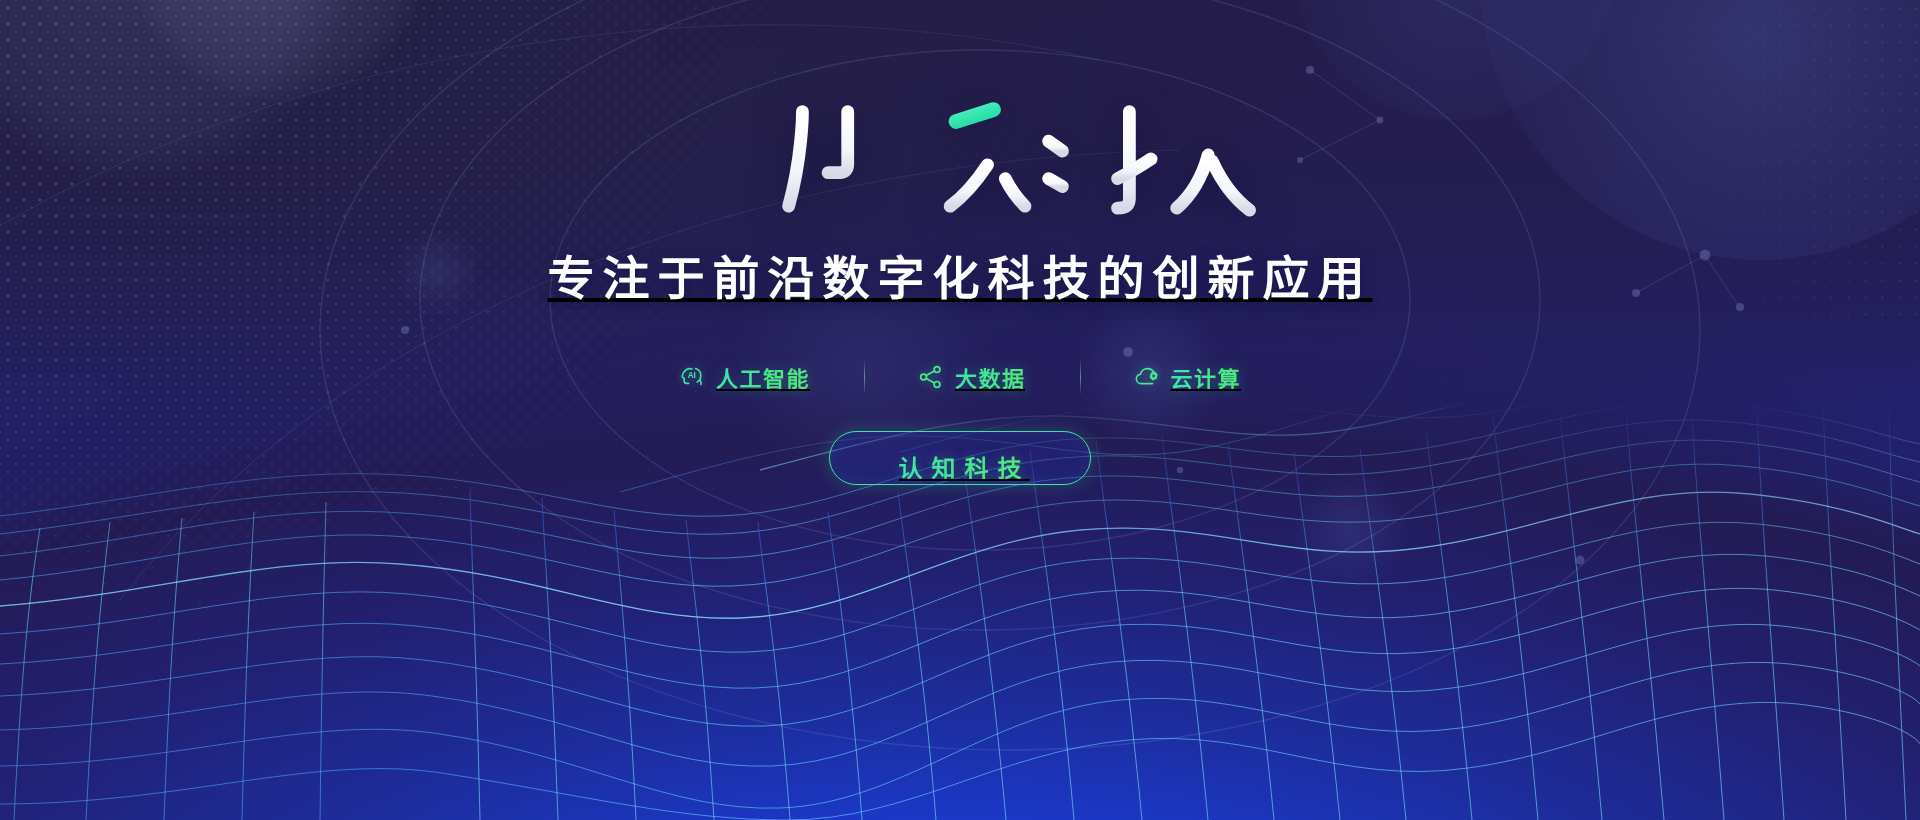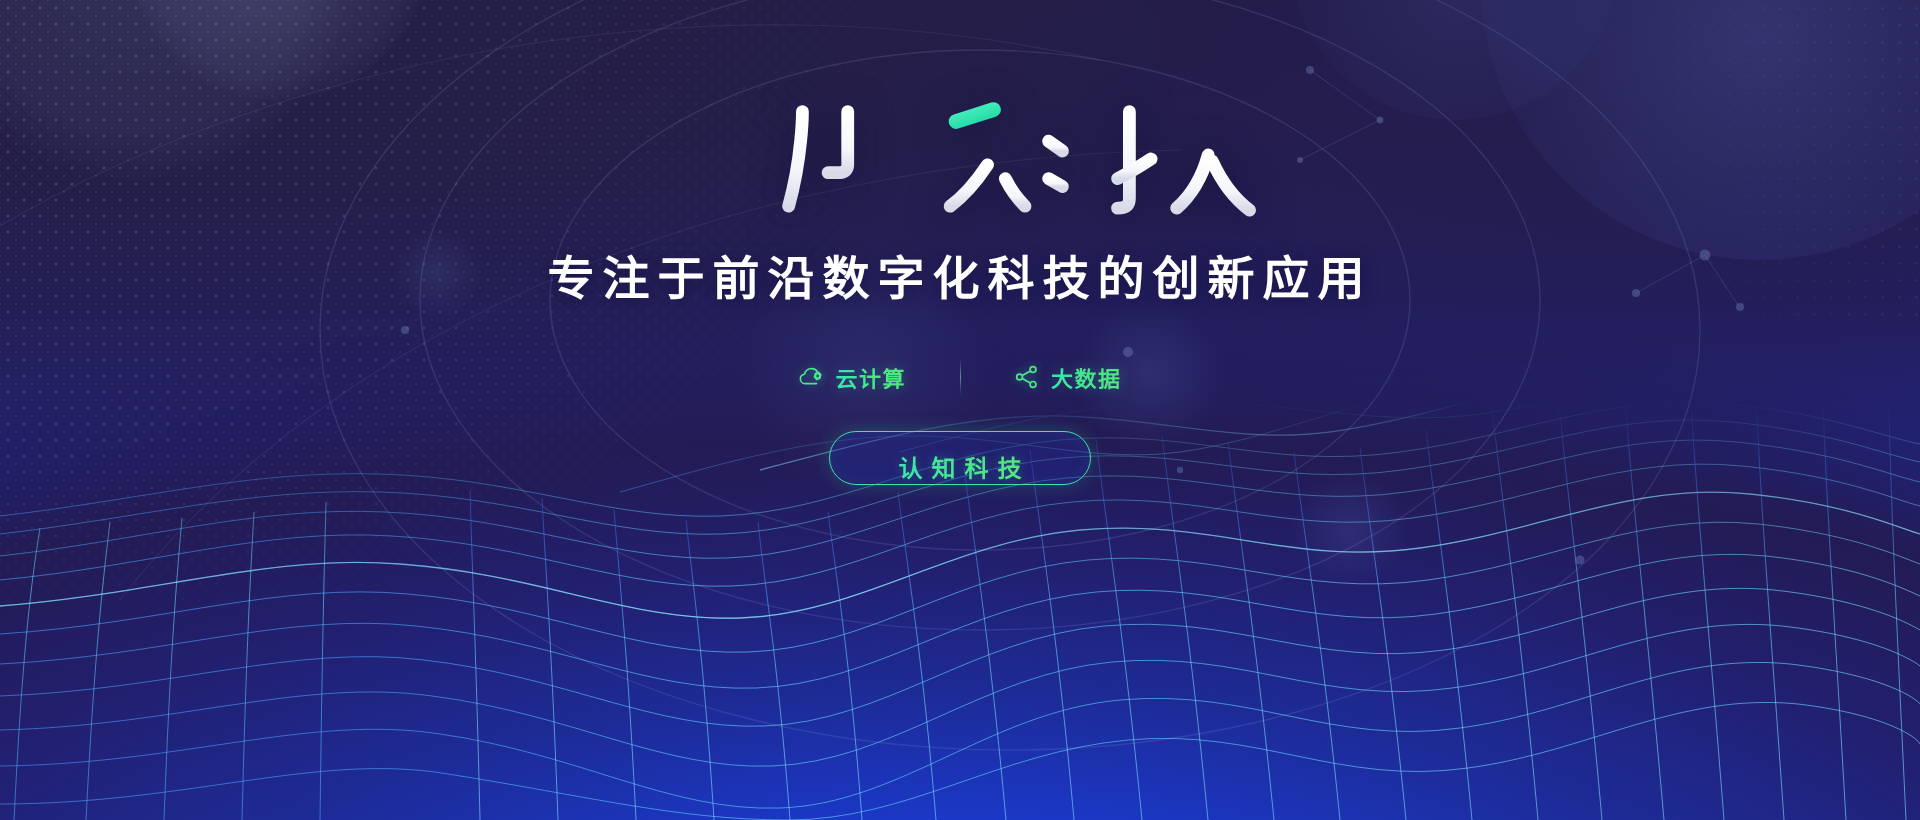--- a/index.html
+++ b/index.html
@@ -67,21 +67,21 @@
     opacity:.5;
   }
 
   
   .layer{ position:absolute; left:0; top:0; width:1920px; height:820px; pointer-events:none; }
 
   
   .content{
     position:absolute; left:0; top:0;
     width:1920px; height:820px;
-    display:flex; flex-direction:column; align-items:center;
+    display:flex; flex-direction:column; align-items:center;text-decoration:underline;
   }
 
   
   .logo{
     margin-top:88px;
     height:130px;
     display:block;
     filter:drop-shadow(0 5px 18px rgba(10,10,50,.55));
   }
 
@@ -332,46 +332,58 @@
           <path d="M562 68 C556 90 546 108 530 122"></path>
           <path d="M566 74 C576 96 588 112 604 124"></path>
         </g>
       </g>
     </svg>
 
     <div class="subtitle">专注于前沿数字化科技的创新应用</div>
 
     <div class="features">
 
-
-
       <div class="feature">
         <svg class="ficon" viewBox="0 0 26 26">
-          <g fill="none" stroke="#48e792" stroke-width="1.6" stroke-linecap="round" stroke-linejoin="round">
-            <path d="M18.6 19.6 L7.2 19.6 C4.4 19.6 2.4 17.5 2.4 14.9 C2.4 12.5 4.2 10.5 6.6 10.2 C7.2 7 10 4.6 13.4 4.6 C16.5 4.6 19.1 6.6 20 9.4"></path>
-            <path d="M17.4 9.6 L20.6 8.2 L22.8 10.8 L21.9 14.2 L18.7 15.6 L16.5 13 Z"></path>
-            <circle cx="19.6" cy="11.9" r="2.1"></circle>
+          <g fill="none" stroke="#3fe5a8" stroke-width="1.6" stroke-linecap="round" stroke-linejoin="round">
+            <path d="M5.6 7.2 C3.6 9.2 3 11.6 3.6 13.6 L5.2 14.2 L5.2 17 C5.2 18.4 6.2 19.4 7.6 19.4 L9.6 19.4"></path>
+            <path d="M5.6 7.2 C7.4 5 10.4 4.2 13 5"></path>
+            <path d="M16.6 4.6 C19.6 5.6 21.8 8.2 21.8 11.6 C21.8 14.4 20.4 16.8 18.2 18.2"></path>
+            <path d="M20.8 15.6 C21.6 17 22.2 18.6 22 20.4"></path>
           </g>
+          <text x="12.8" y="14.4" font-family="'Liberation Sans',sans-serif" font-size="8.2" font-weight="700" fill="#3fe5a8" text-anchor="middle">AI</text>
         </svg>
-        <span class="flabel">云计算</span>
+        <span class="flabel">人工智能</span>
       </div>
+
 
       <div class="feature">
         <svg class="ficon" viewBox="0 0 26 26">
           <g fill="none" stroke="#4ce888" stroke-width="1.7" stroke-linecap="round">
             <circle cx="19" cy="5.6" r="2.9"></circle>
             <circle cx="5.6" cy="13" r="2.9"></circle>
             <circle cx="19" cy="20.4" r="2.9"></circle>
             <path d="M8.2 11.6 L16.4 7"></path>
             <path d="M8.2 14.4 L16.4 19"></path>
           </g>
         </svg>
         <span class="flabel">大数据</span>
       </div>
 
+      <div class="feature">
+        <svg class="ficon" viewBox="0 0 26 26">
+          <g fill="none" stroke="#48e792" stroke-width="1.6" stroke-linecap="round" stroke-linejoin="round">
+            <path d="M18.6 19.6 L7.2 19.6 C4.4 19.6 2.4 17.5 2.4 14.9 C2.4 12.5 4.2 10.5 6.6 10.2 C7.2 7 10 4.6 13.4 4.6 C16.5 4.6 19.1 6.6 20 9.4"></path>
+            <path d="M17.4 9.6 L20.6 8.2 L22.8 10.8 L21.9 14.2 L18.7 15.6 L16.5 13 Z"></path>
+            <circle cx="19.6" cy="11.9" r="2.1"></circle>
+          </g>
+        </svg>
+        <span class="flabel">云计算</span>
+      </div>
+
     </div>
 
     <div class="cta">
       <span class="cta-label">认知科技</span>
     </div>
 
   </div>
 </div>
 
 </body></html>

